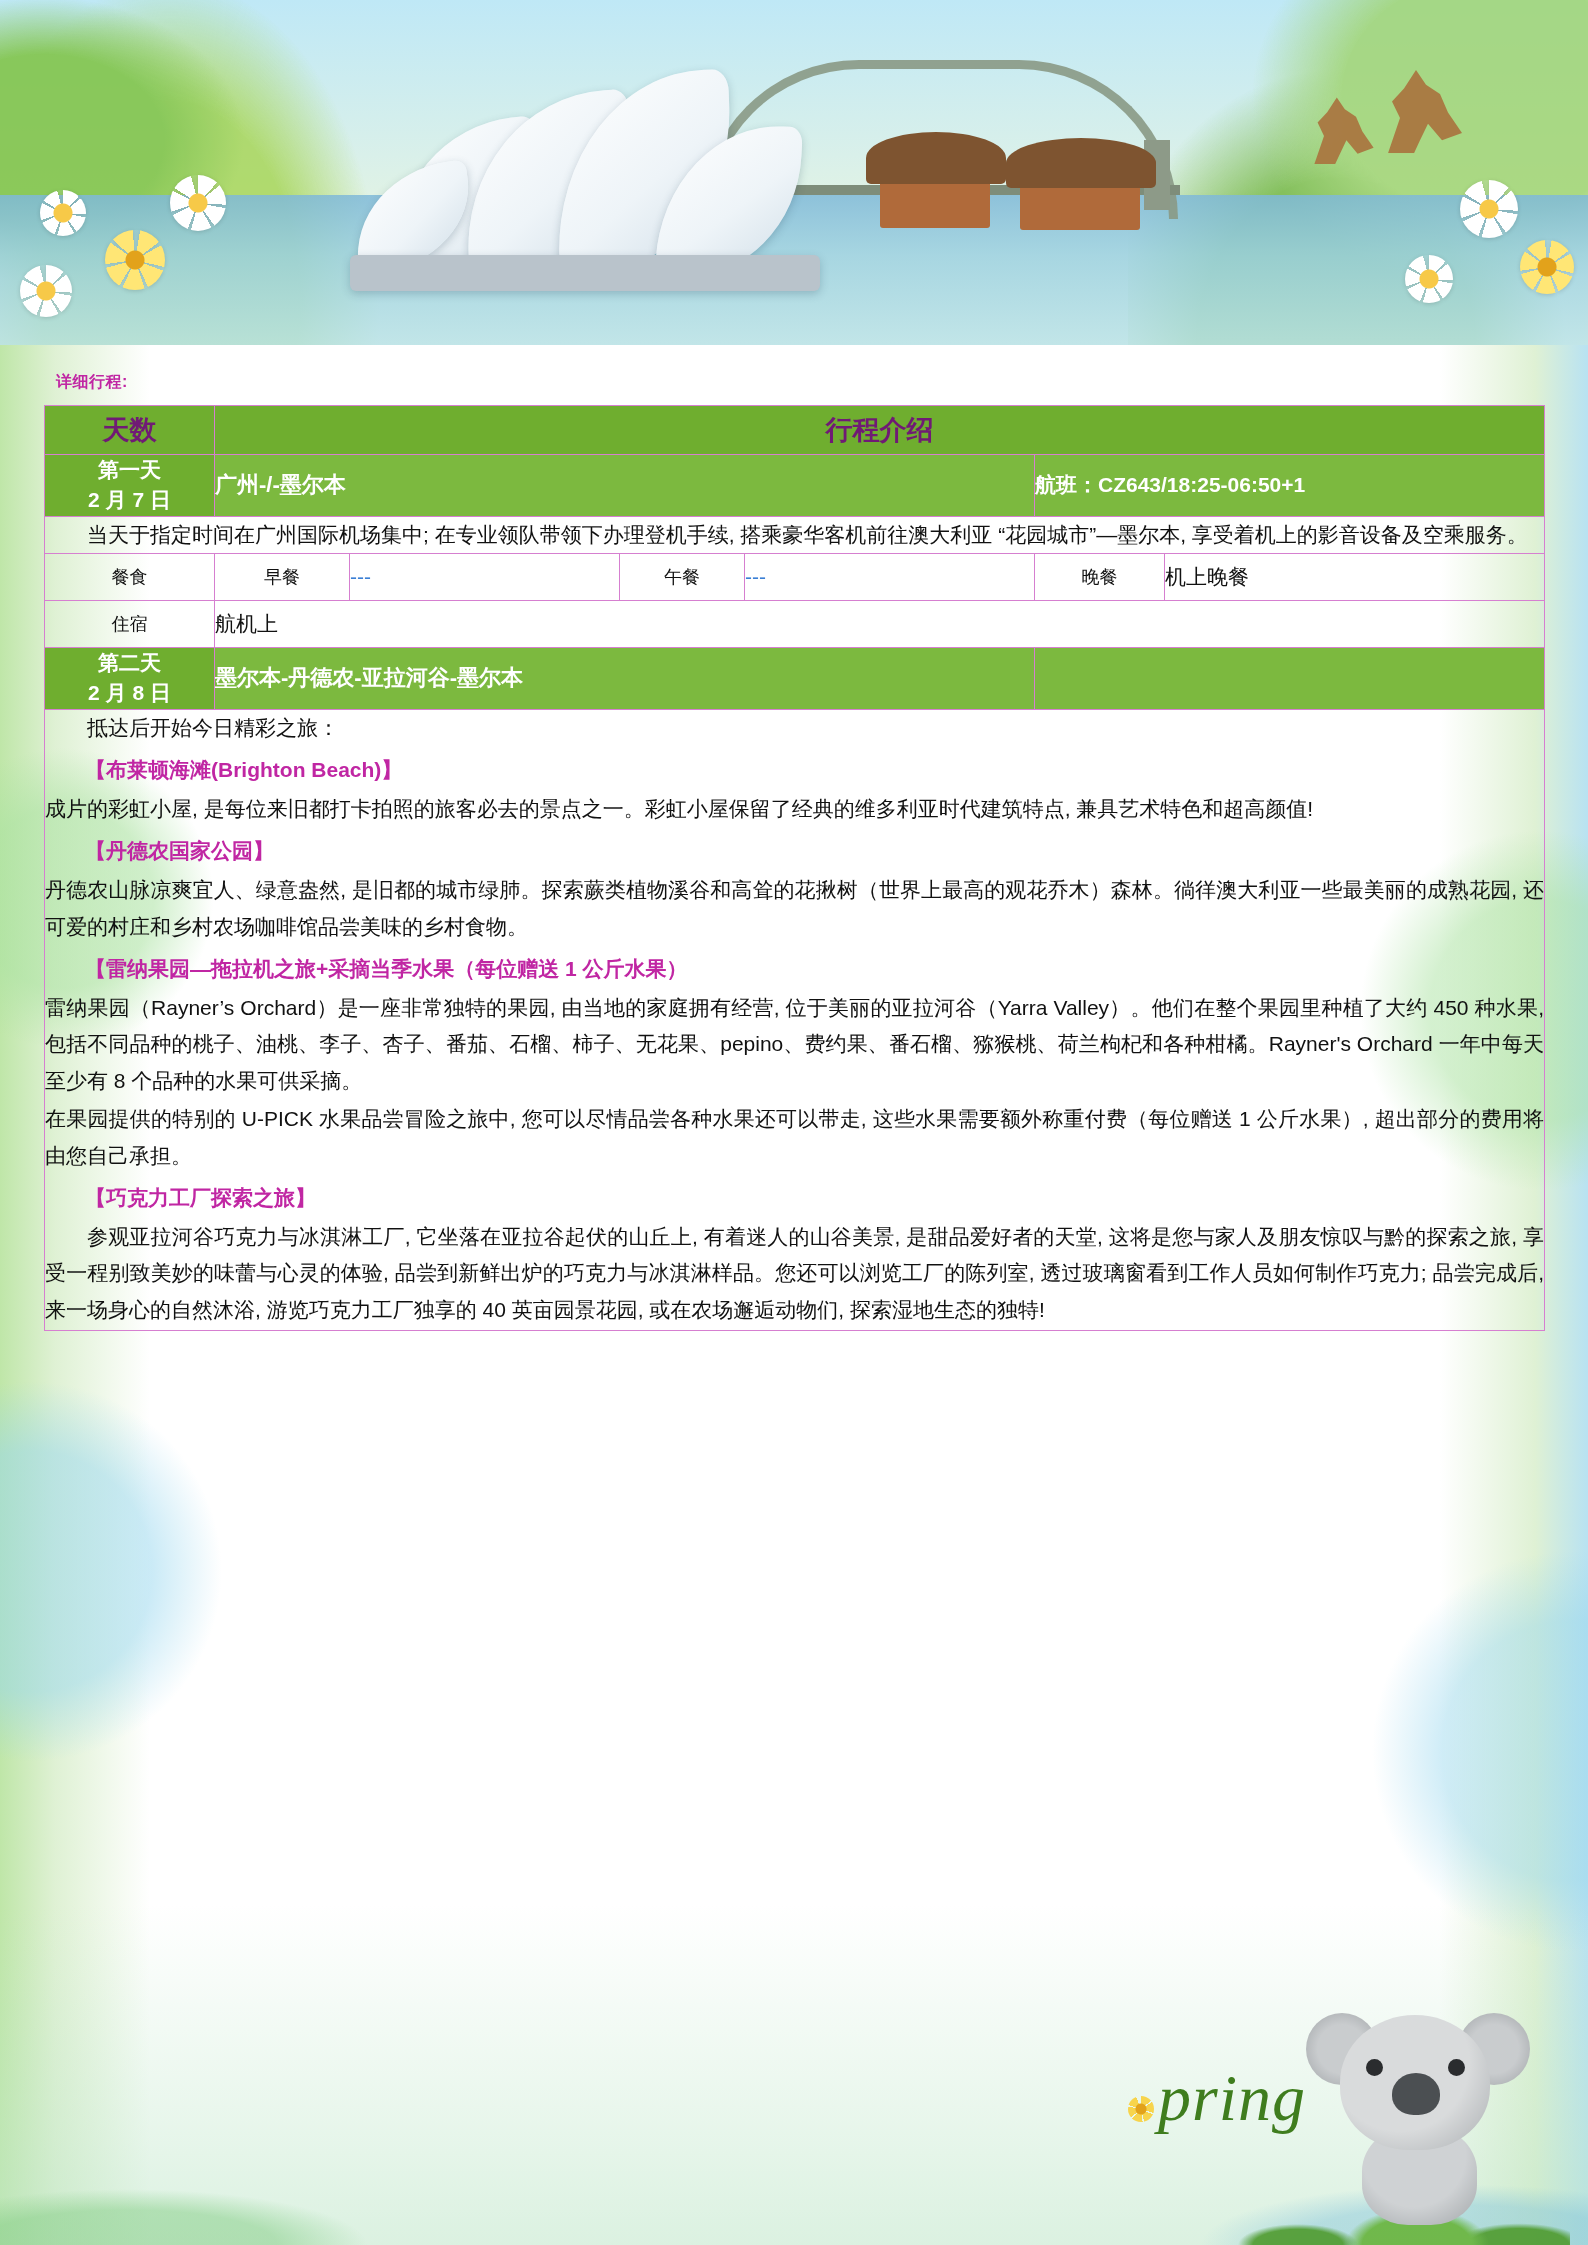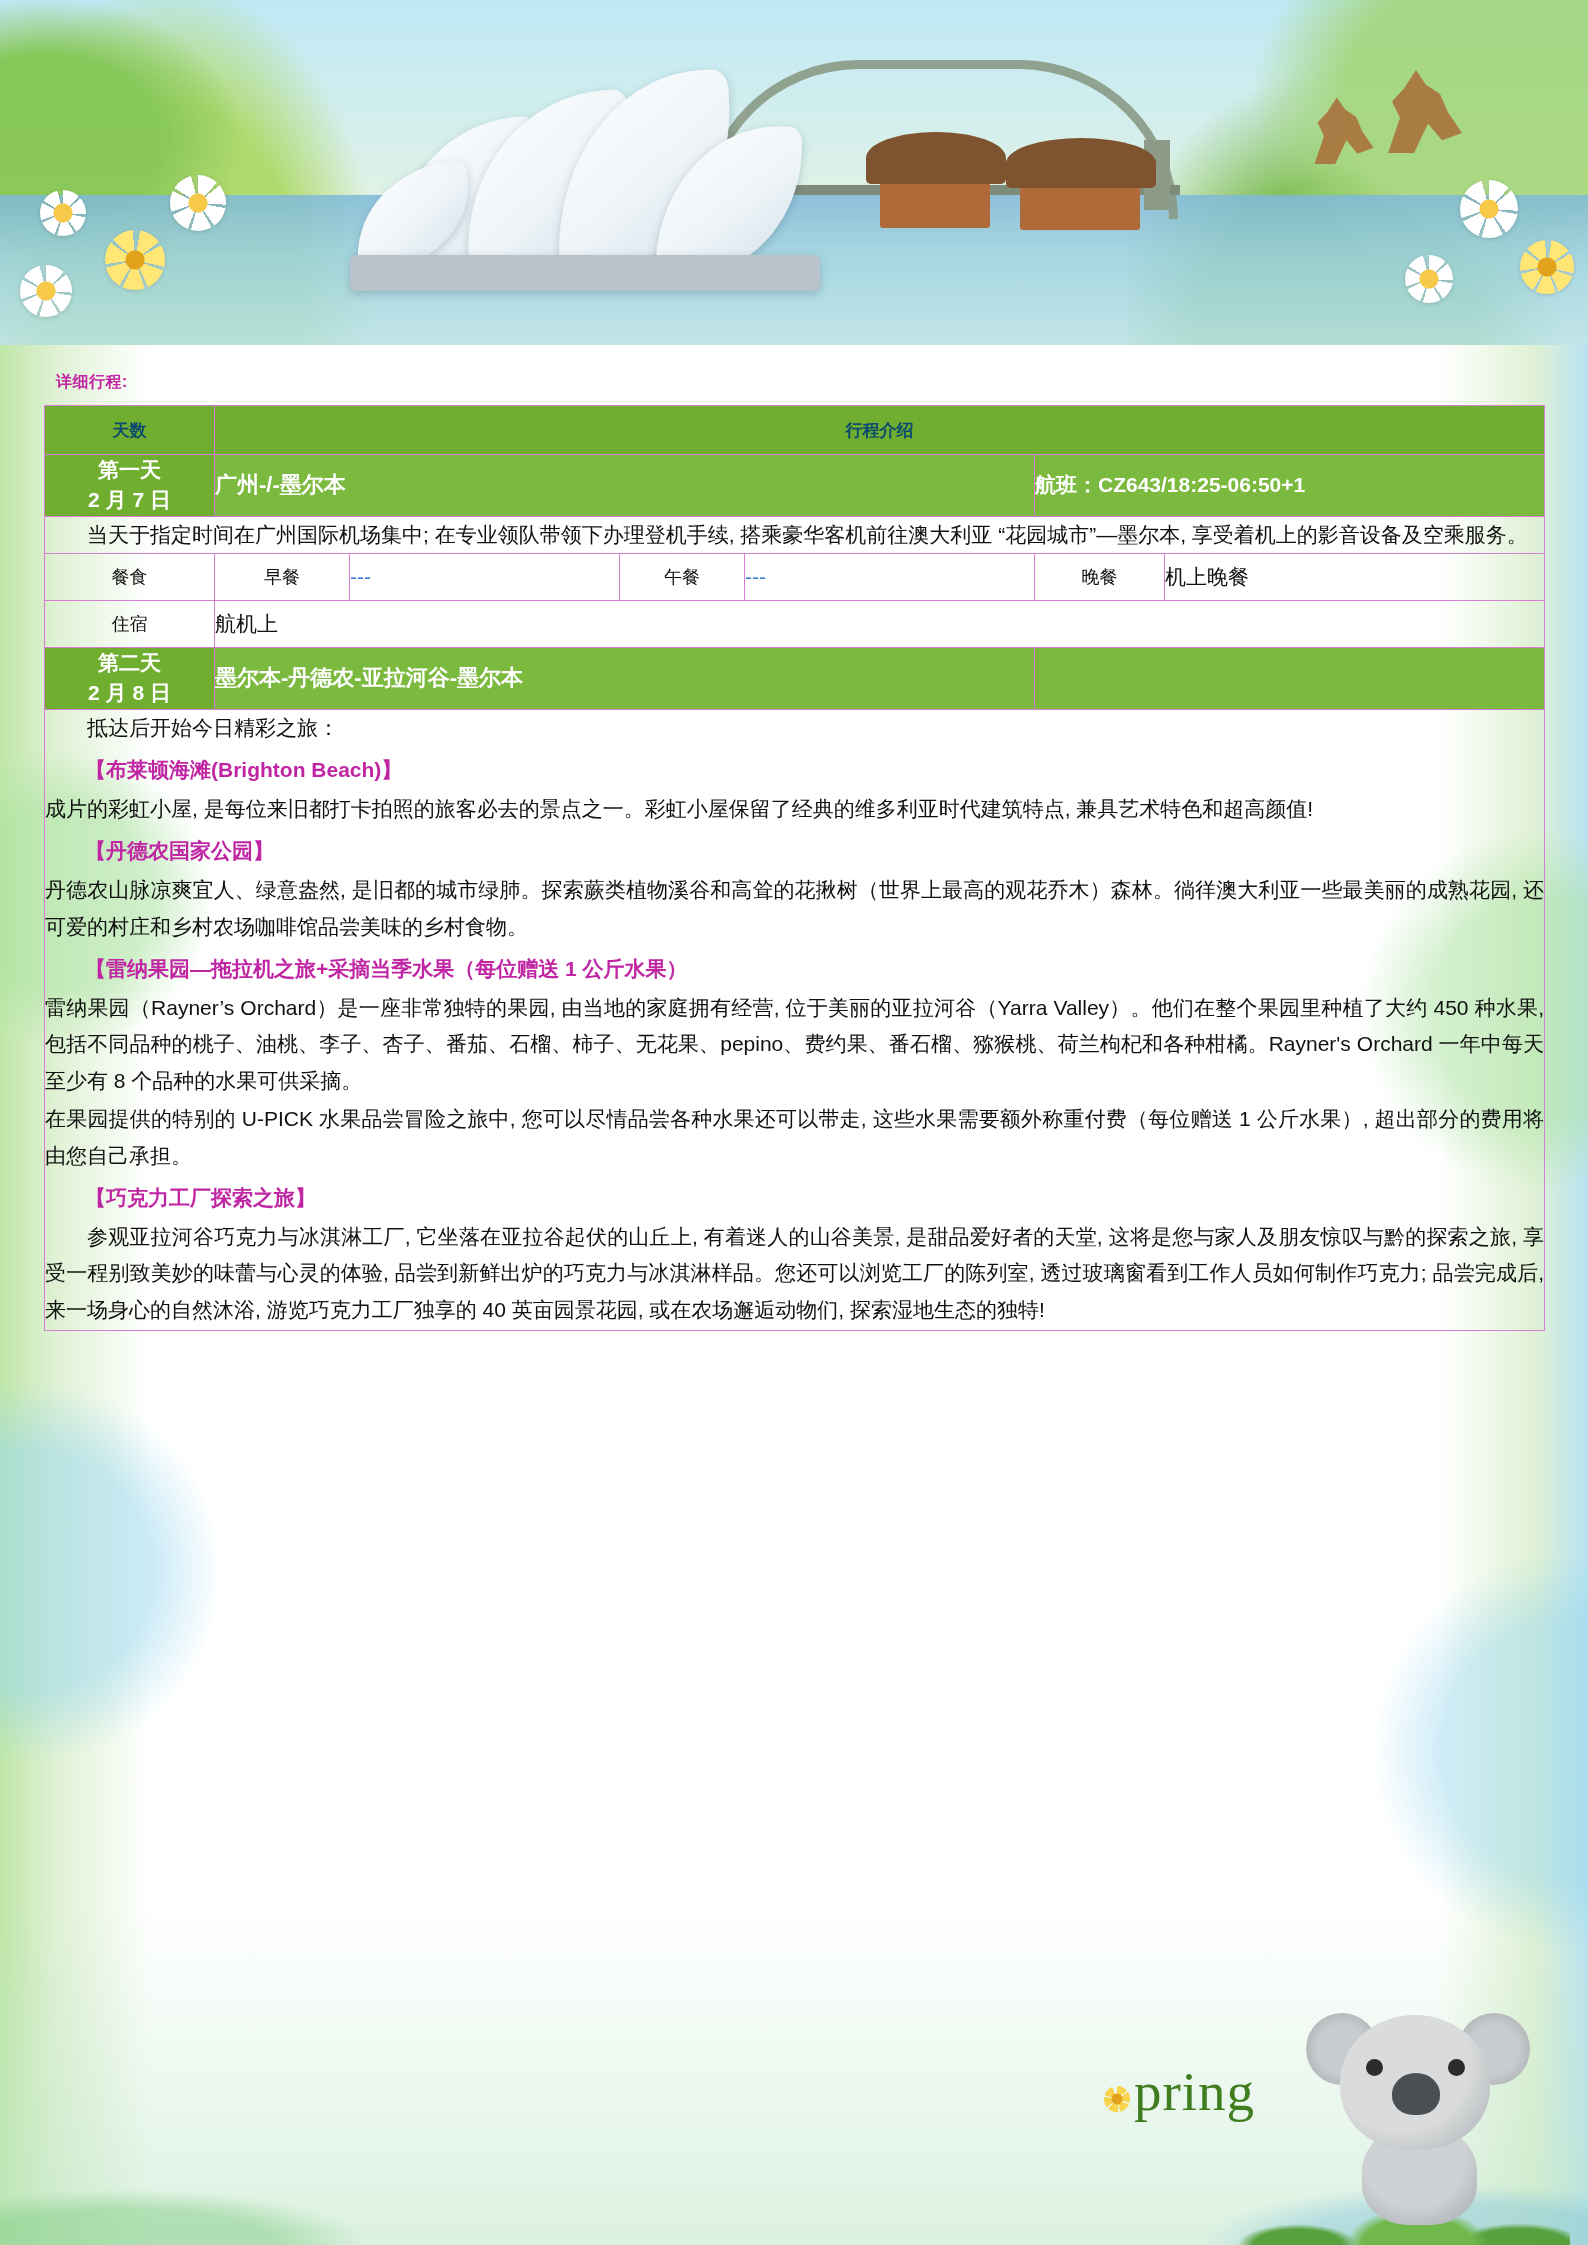--- a/index.html
+++ b/index.html
@@ -143,23 +143,23 @@
     width: 1500px;
     table-layout: fixed;
   }
   table.itin td {
     border: 1px solid #d67fd0;
     padding: 0;
     vertical-align: middle;
   }
   .hdr-cell {
     background: #6fae2f;
-    color: #0c4a6e;
-    font-weight: bold;
-    font-size: 17px;
+    color: #701a75;
+    font-weight: bold;
+    font-size: 27px;
     text-align: center;
     height: 48px;
   }
   .day-cell {
     background: #6fae2f;
     color: #ffffff;
     font-weight: bold;
     font-size: 21px;
     text-align: center;
     line-height: 1.45;
@@ -215,24 +215,25 @@
     color: #c026a3;
     font-weight: bold;
     margin: 6px 0 2px 40px;
   }
   .p { margin: 0 0 2px 0; }
   .p.ind { text-indent: 2em; }
 
   
   .spring-word {
     position: absolute;
-    left: 1104px;
+    left: 1128px;
     top: 2060px;
     font-family: "Liberation Serif", serif;
-    font-size: 55px;
+    font-style: italic;
+    font-size: 66px;
     color: #3f7d1e;
     letter-spacing: 1px;
   }
   .spring-word .dot {
     display: inline-block;
     width: 26px; height: 26px;
     margin-right: 4px;
     border-radius: 50%;
     background:
       radial-gradient(circle at 50% 50%, #e2a21b 0 5px, rgba(0,0,0,0) 6px),

